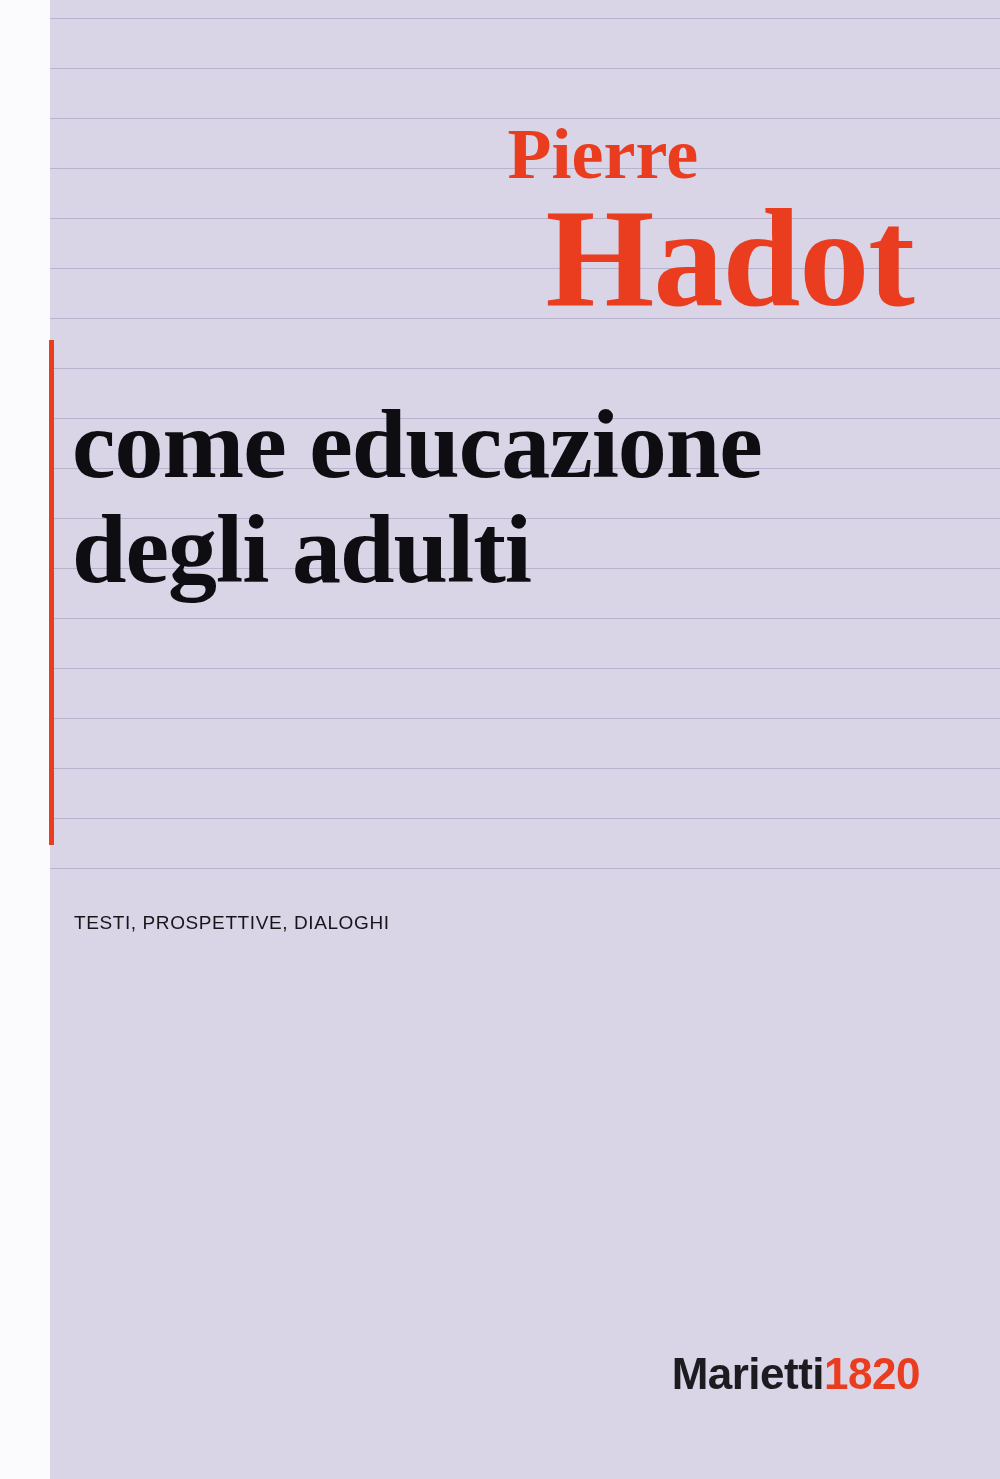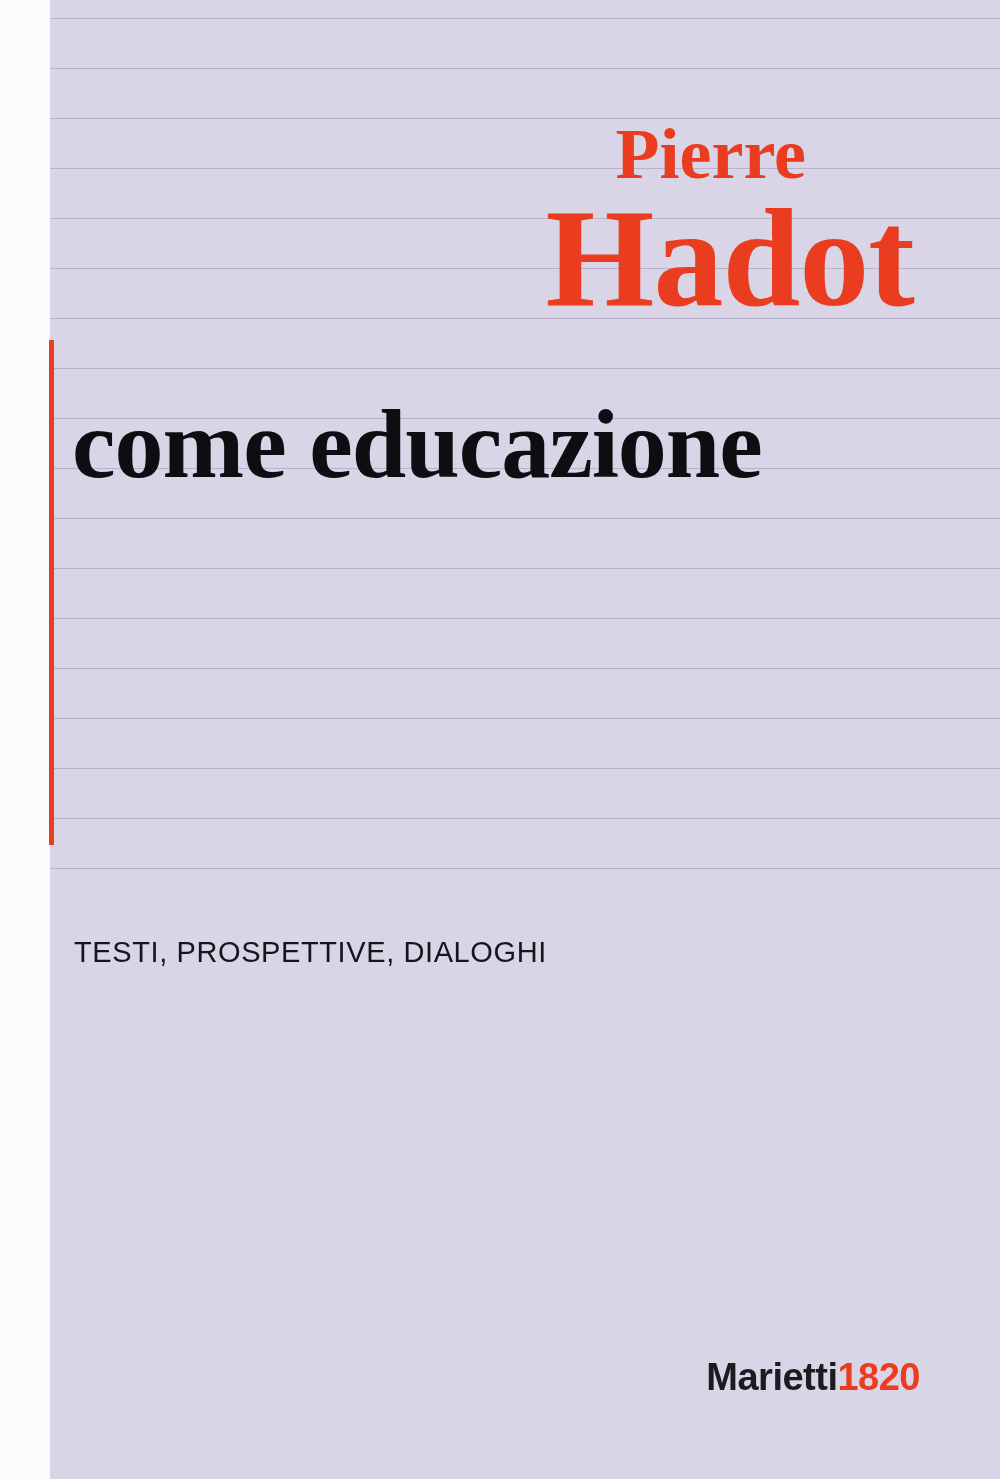--- a/index.html
+++ b/index.html
@@ -51,21 +51,21 @@
     width: 5px;
     height: 505px;
     background: #ea3c1e;
   }
 
   
   #author {
     position: absolute;
     right: 86px;
     top: 120px;
-    text-align: center;
+    text-align: left;
     color: #ea3c1e;
     font-family: "Liberation Serif", serif;
     line-height: 0.96;
   }
   #author-first {
     font-size: 72px;
     font-weight: 700;
     letter-spacing: 0px;
   }
   #author-last {
@@ -88,44 +88,44 @@
     font-size: 98px;
     line-height: 1.07;
     letter-spacing: -1px;
   }
   #title .tline { display: block; white-space: nowrap; }
 
   
   #subtitle {
     position: absolute;
     left: 74px;
-    top: 936px;
+    top: 912px;
     color: #15151a;
-    font-size: 29px;
+    font-size: 19px;
     letter-spacing: 0.6px;
     font-weight: 400;
   }
 
   
   #translator {
     position: absolute;
     left: 74px;
     top: 1093px;
     color: #15151a;
     font-size: 25px;
     letter-spacing: 0.1px;
   }
   #translator b { font-weight: 700; }
 
   
   #publisher {
     position: absolute;
     right: 80px;
     bottom: 80px;
-    font-size: 38px;
+    font-size: 44px;
     font-weight: 700;
     letter-spacing: -0.5px;
   }
   #pub-name { color: #1b1b20; }
   #pub-year { color: #ea3c1e; }
 </style>
 </head>
 <body>
 
 <div id="cover">
@@ -154,20 +154,21 @@
   <div id="left-strip"></div>
   <div id="red-margin"></div>
 
   <div id="author">
     <div id="author-first">Pierre</div>
     <div id="author-last">Hadot</div>
   </div>
 
   <div id="title">
     <span class="tline">come educazione</span>
+    <span class="tline">degli adulti</span>
   </div>
 
   <div id="subtitle">TESTI, PROSPETTIVE, DIALOGHI</div>
 
 
   <div id="publisher">
     <span id="pub-name">Marietti</span><span id="pub-year">1820</span>
   </div>
 
 </div>

